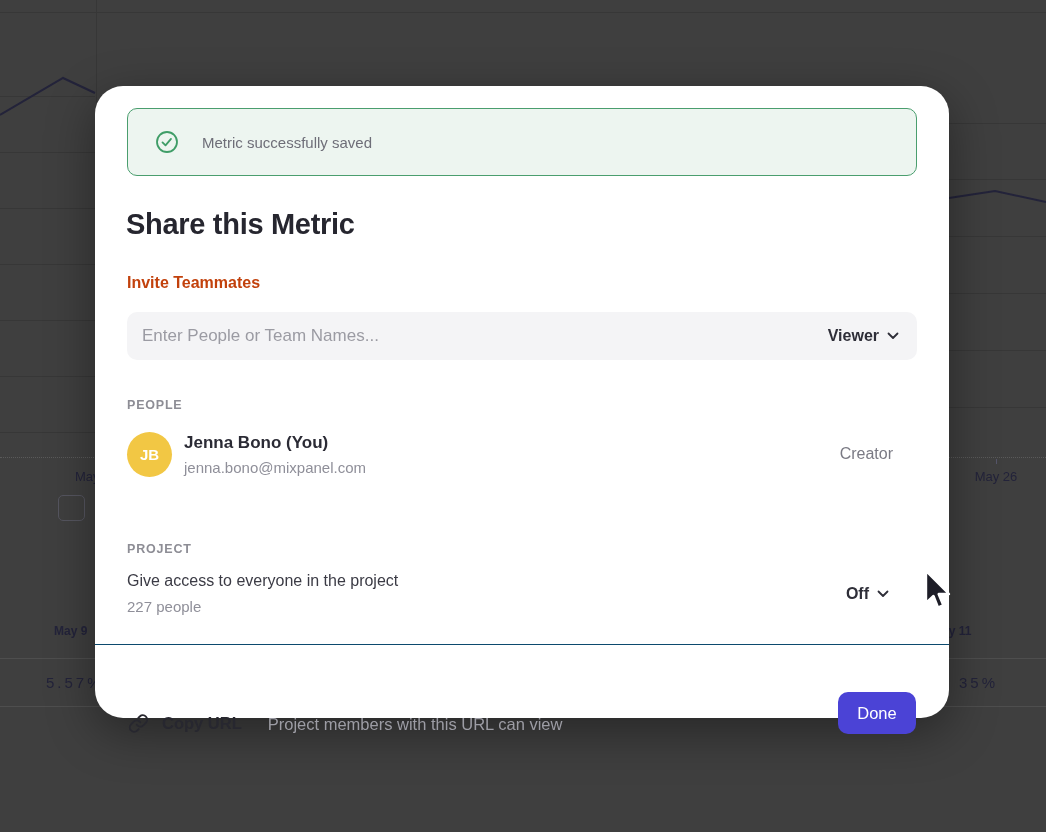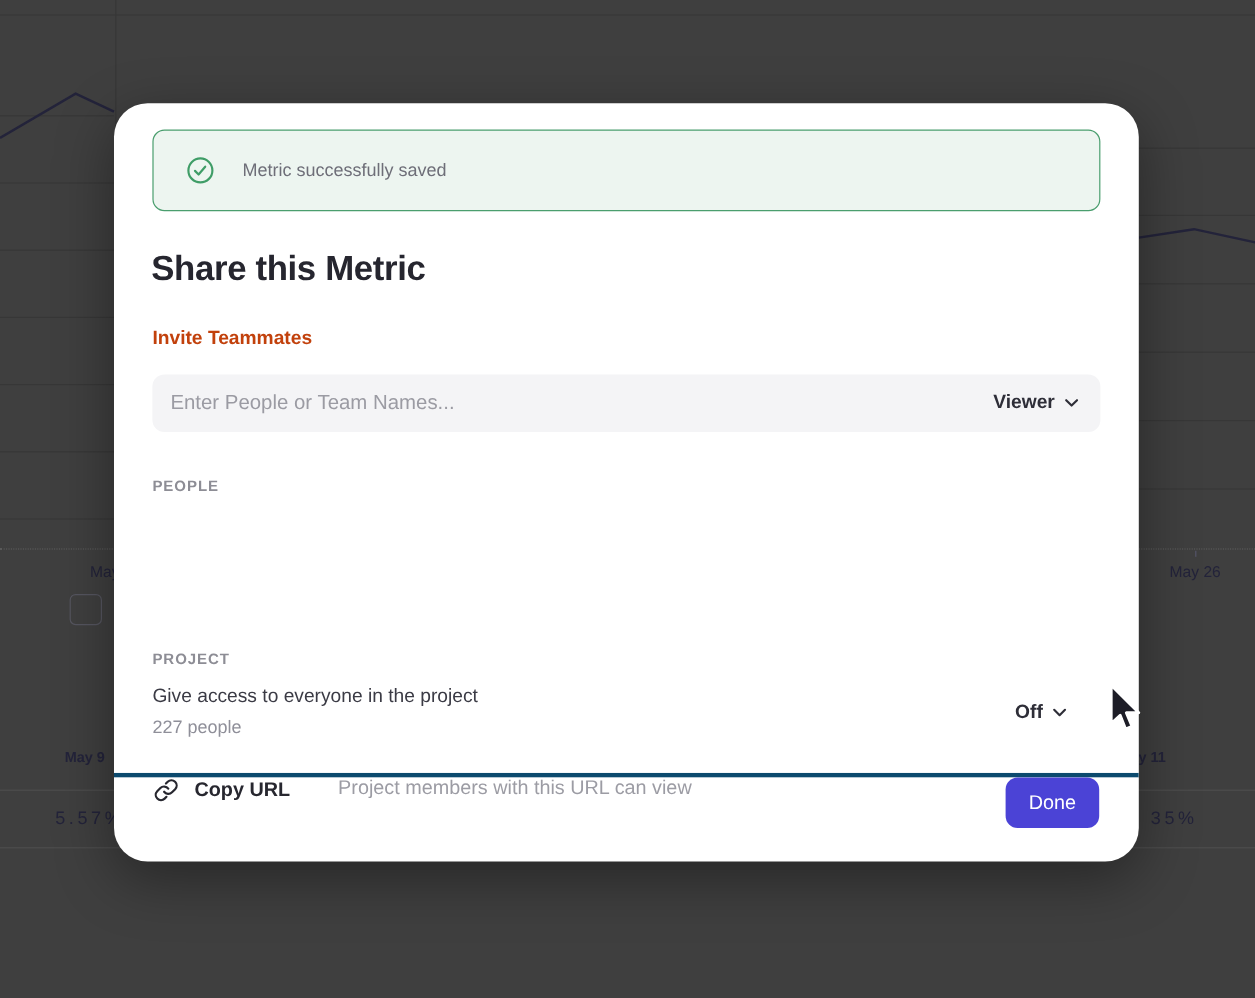--- a/index.html
+++ b/index.html
@@ -98,28 +98,28 @@
   .project-row {
     position: absolute; left: 32px; top: 486px; right: 60px;
     display: flex; align-items: center;
   }
   .project-meta { display: flex; flex-direction: column; gap: 8px; }
   .project-title { font-size: 16px; color: #3b3b45; }
   .project-sub { font-size: 15px; color: #8f8f99; }
   .project-row .dropdown { margin-left: auto; }
   .footer {
     position: absolute; left: 0; right: 0; top: 558px; height: 90px;
-    border-top: 4px solid #0c4a6e; border-radius: 0 0 18px 18px;
-    display: flex; align-items: flex-start; padding: 0 33px;
+    border-top: 1px solid #0c4a6e; border-radius: 0 0 18px 18px;
+    display: flex; align-items: flex-end; padding: 0 33px;
   }
   .copy-url {
     display: flex; align-items: center; gap: 13px; cursor: pointer;
     font-size: 16.5px; font-weight: 700; color: #27272f;
   }
-  .footer-hint { margin-left: 40px; font-size: 16.5px; color: #9c9ca4; }
+  .footer-hint { margin-left: 26px; font-size: 16.5px; color: #9c9ca4; }
   .done-btn {
     margin-left: auto; width: 78px; height: 42px; border: none; border-radius: 10px;
     background: #4b43d6; color: #ffffff;
     font-family: "Liberation Sans", sans-serif; font-size: 16.5px; font-weight: 400;
     cursor: pointer;
   }
   .cursor { position: absolute; left: 922px; top: 569px; z-index: 50; pointer-events: none; }
 </style>
 </head>
 <body>
@@ -182,20 +182,28 @@
         <span>Viewer</span>
         <svg width="12" height="8" viewBox="0 0 12 8">
           <path d="M1.5 1.5l4.5 4.5 4.5-4.5" fill="none" stroke="#2e2e38" stroke-width="1.8" stroke-linecap="round" stroke-linejoin="round"></path>
         </svg>
       </div>
     </div>
   </div>
 
   <div class="section-heading" style="top:312px;">PEOPLE</div>
 
+  <div class="person-row">
+    <div class="avatar">JB</div>
+    <div class="person-meta">
+      <span class="person-name">Jenna Bono (You)</span>
+      <span class="person-email">jenna.bono@mixpanel.com</span>
+    </div>
+    <span class="person-role">Creator</span>
+  </div>
 
   <div class="section-heading" style="top:456px;">PROJECT</div>
 
   <div class="project-row">
     <div class="project-meta">
       <span class="project-title">Give access to everyone in the project</span>
       <span class="project-sub">227 people</span>
     </div>
     <div class="dropdown">
       <span>Off</span>

